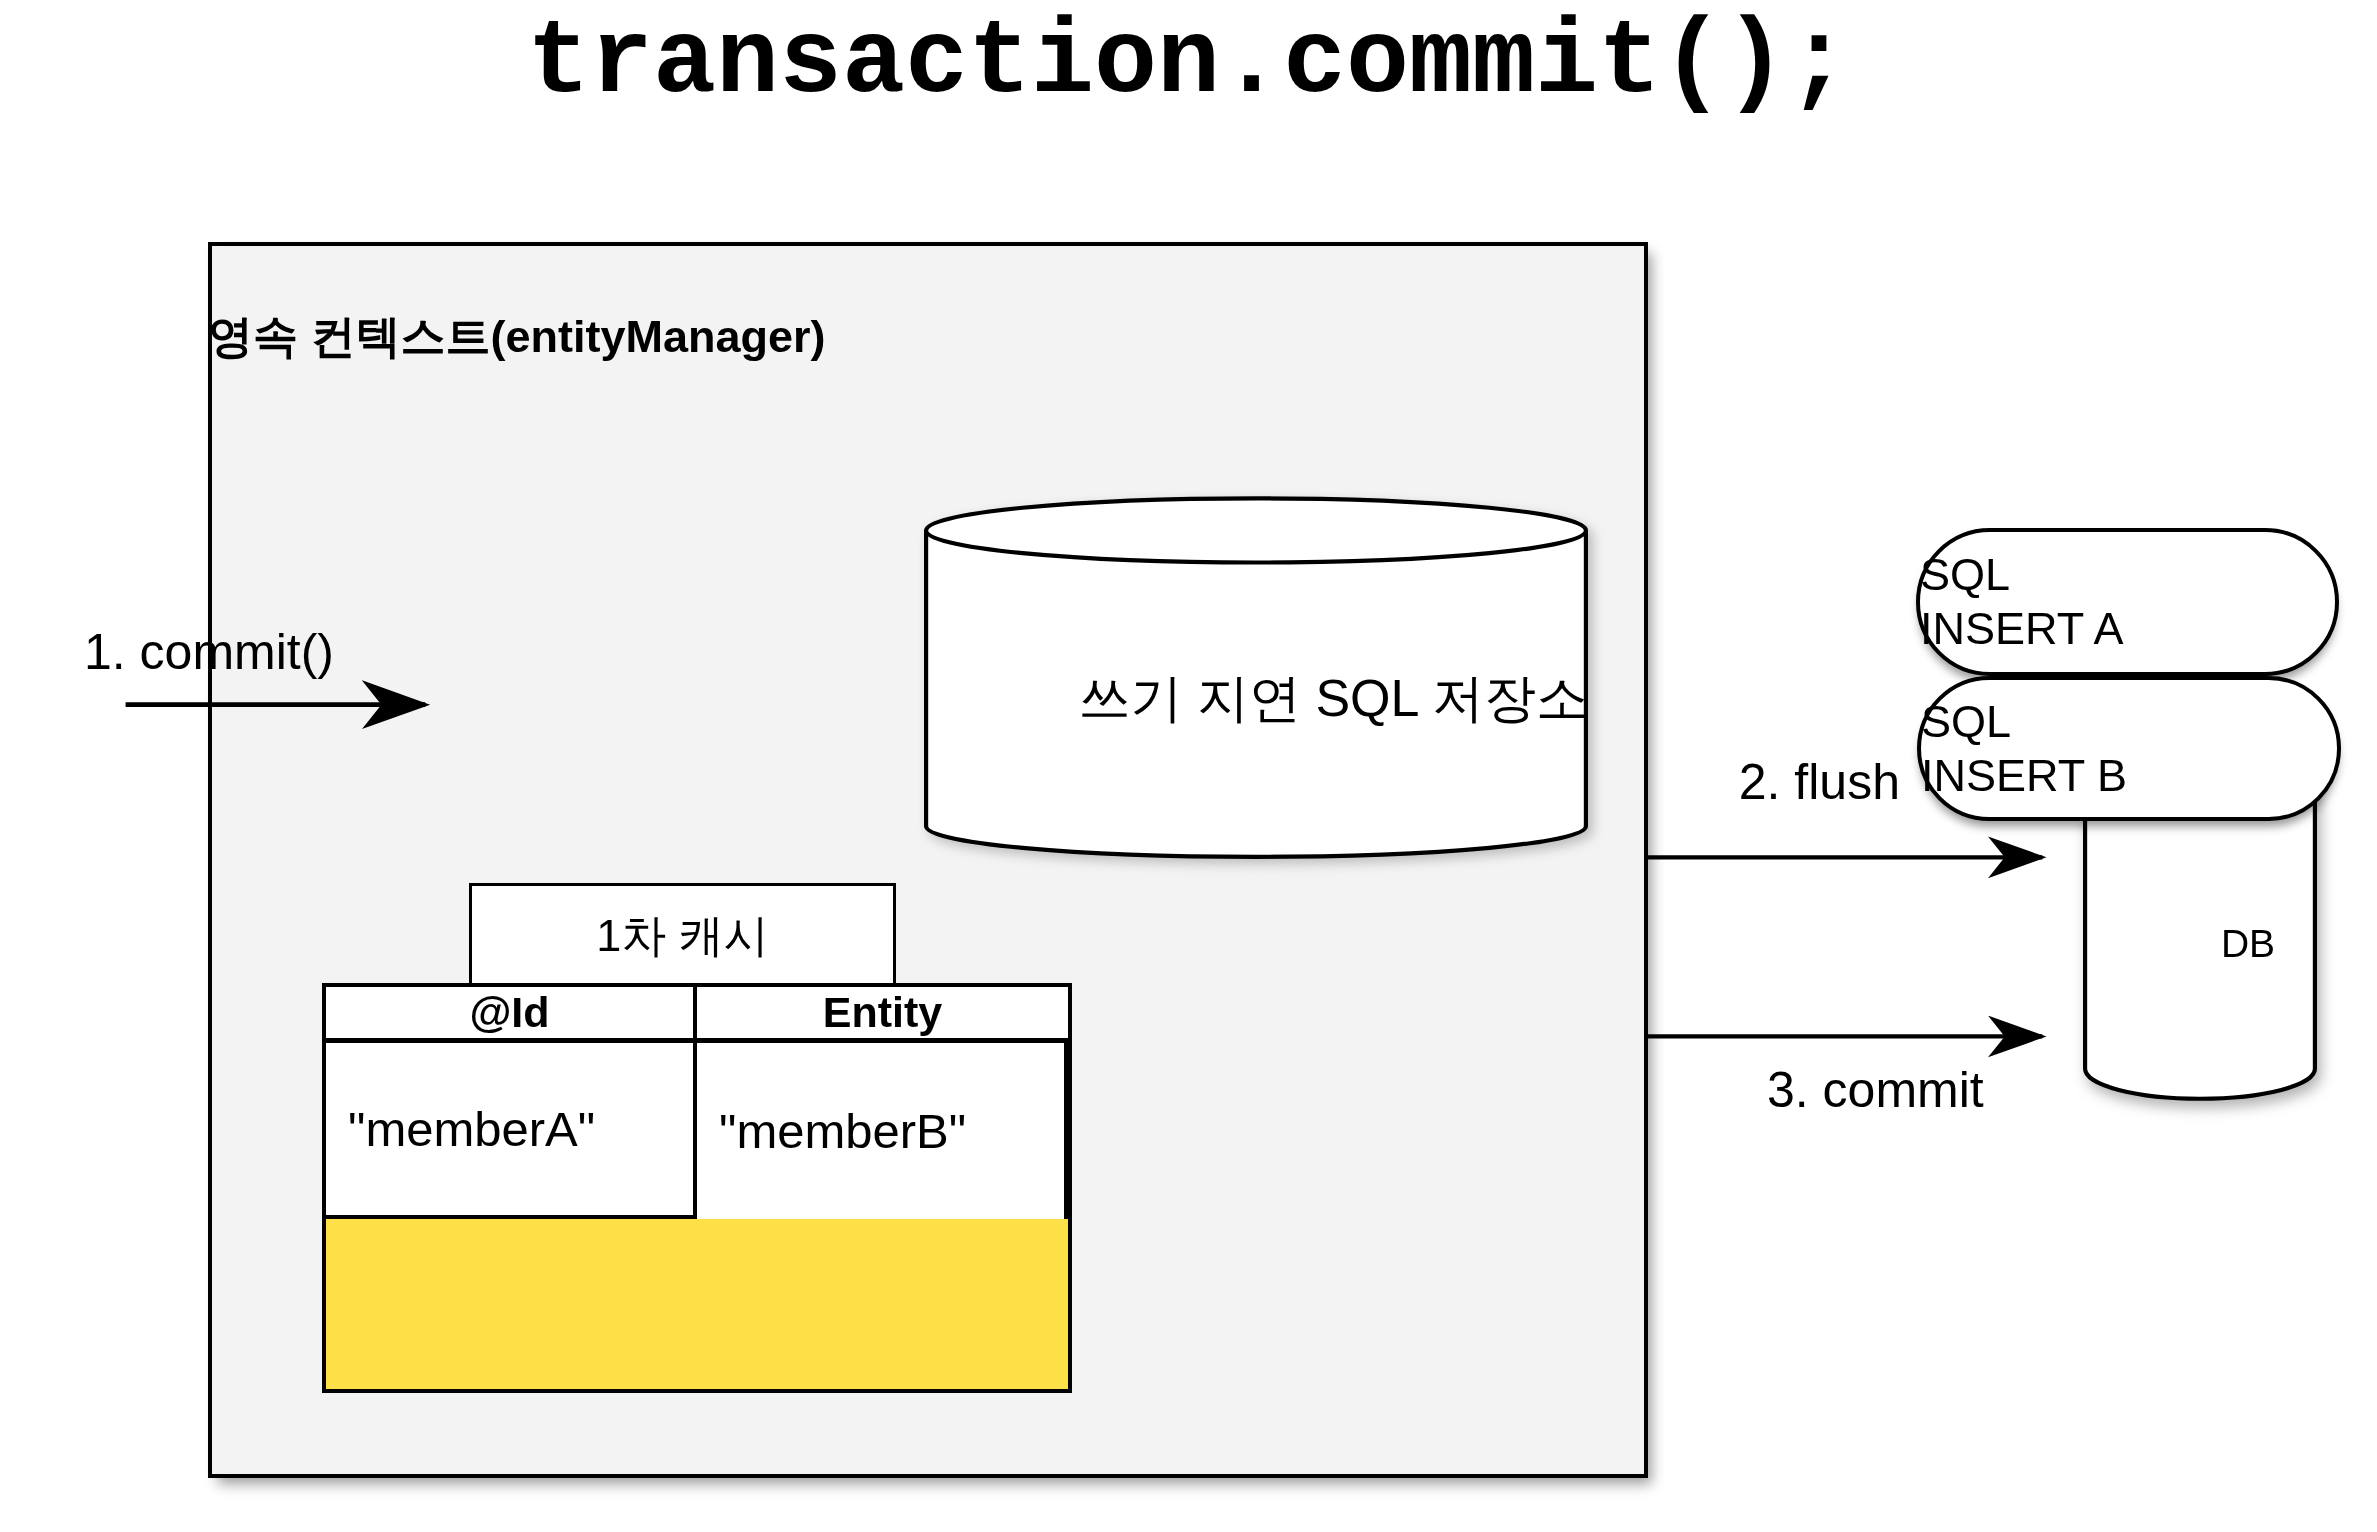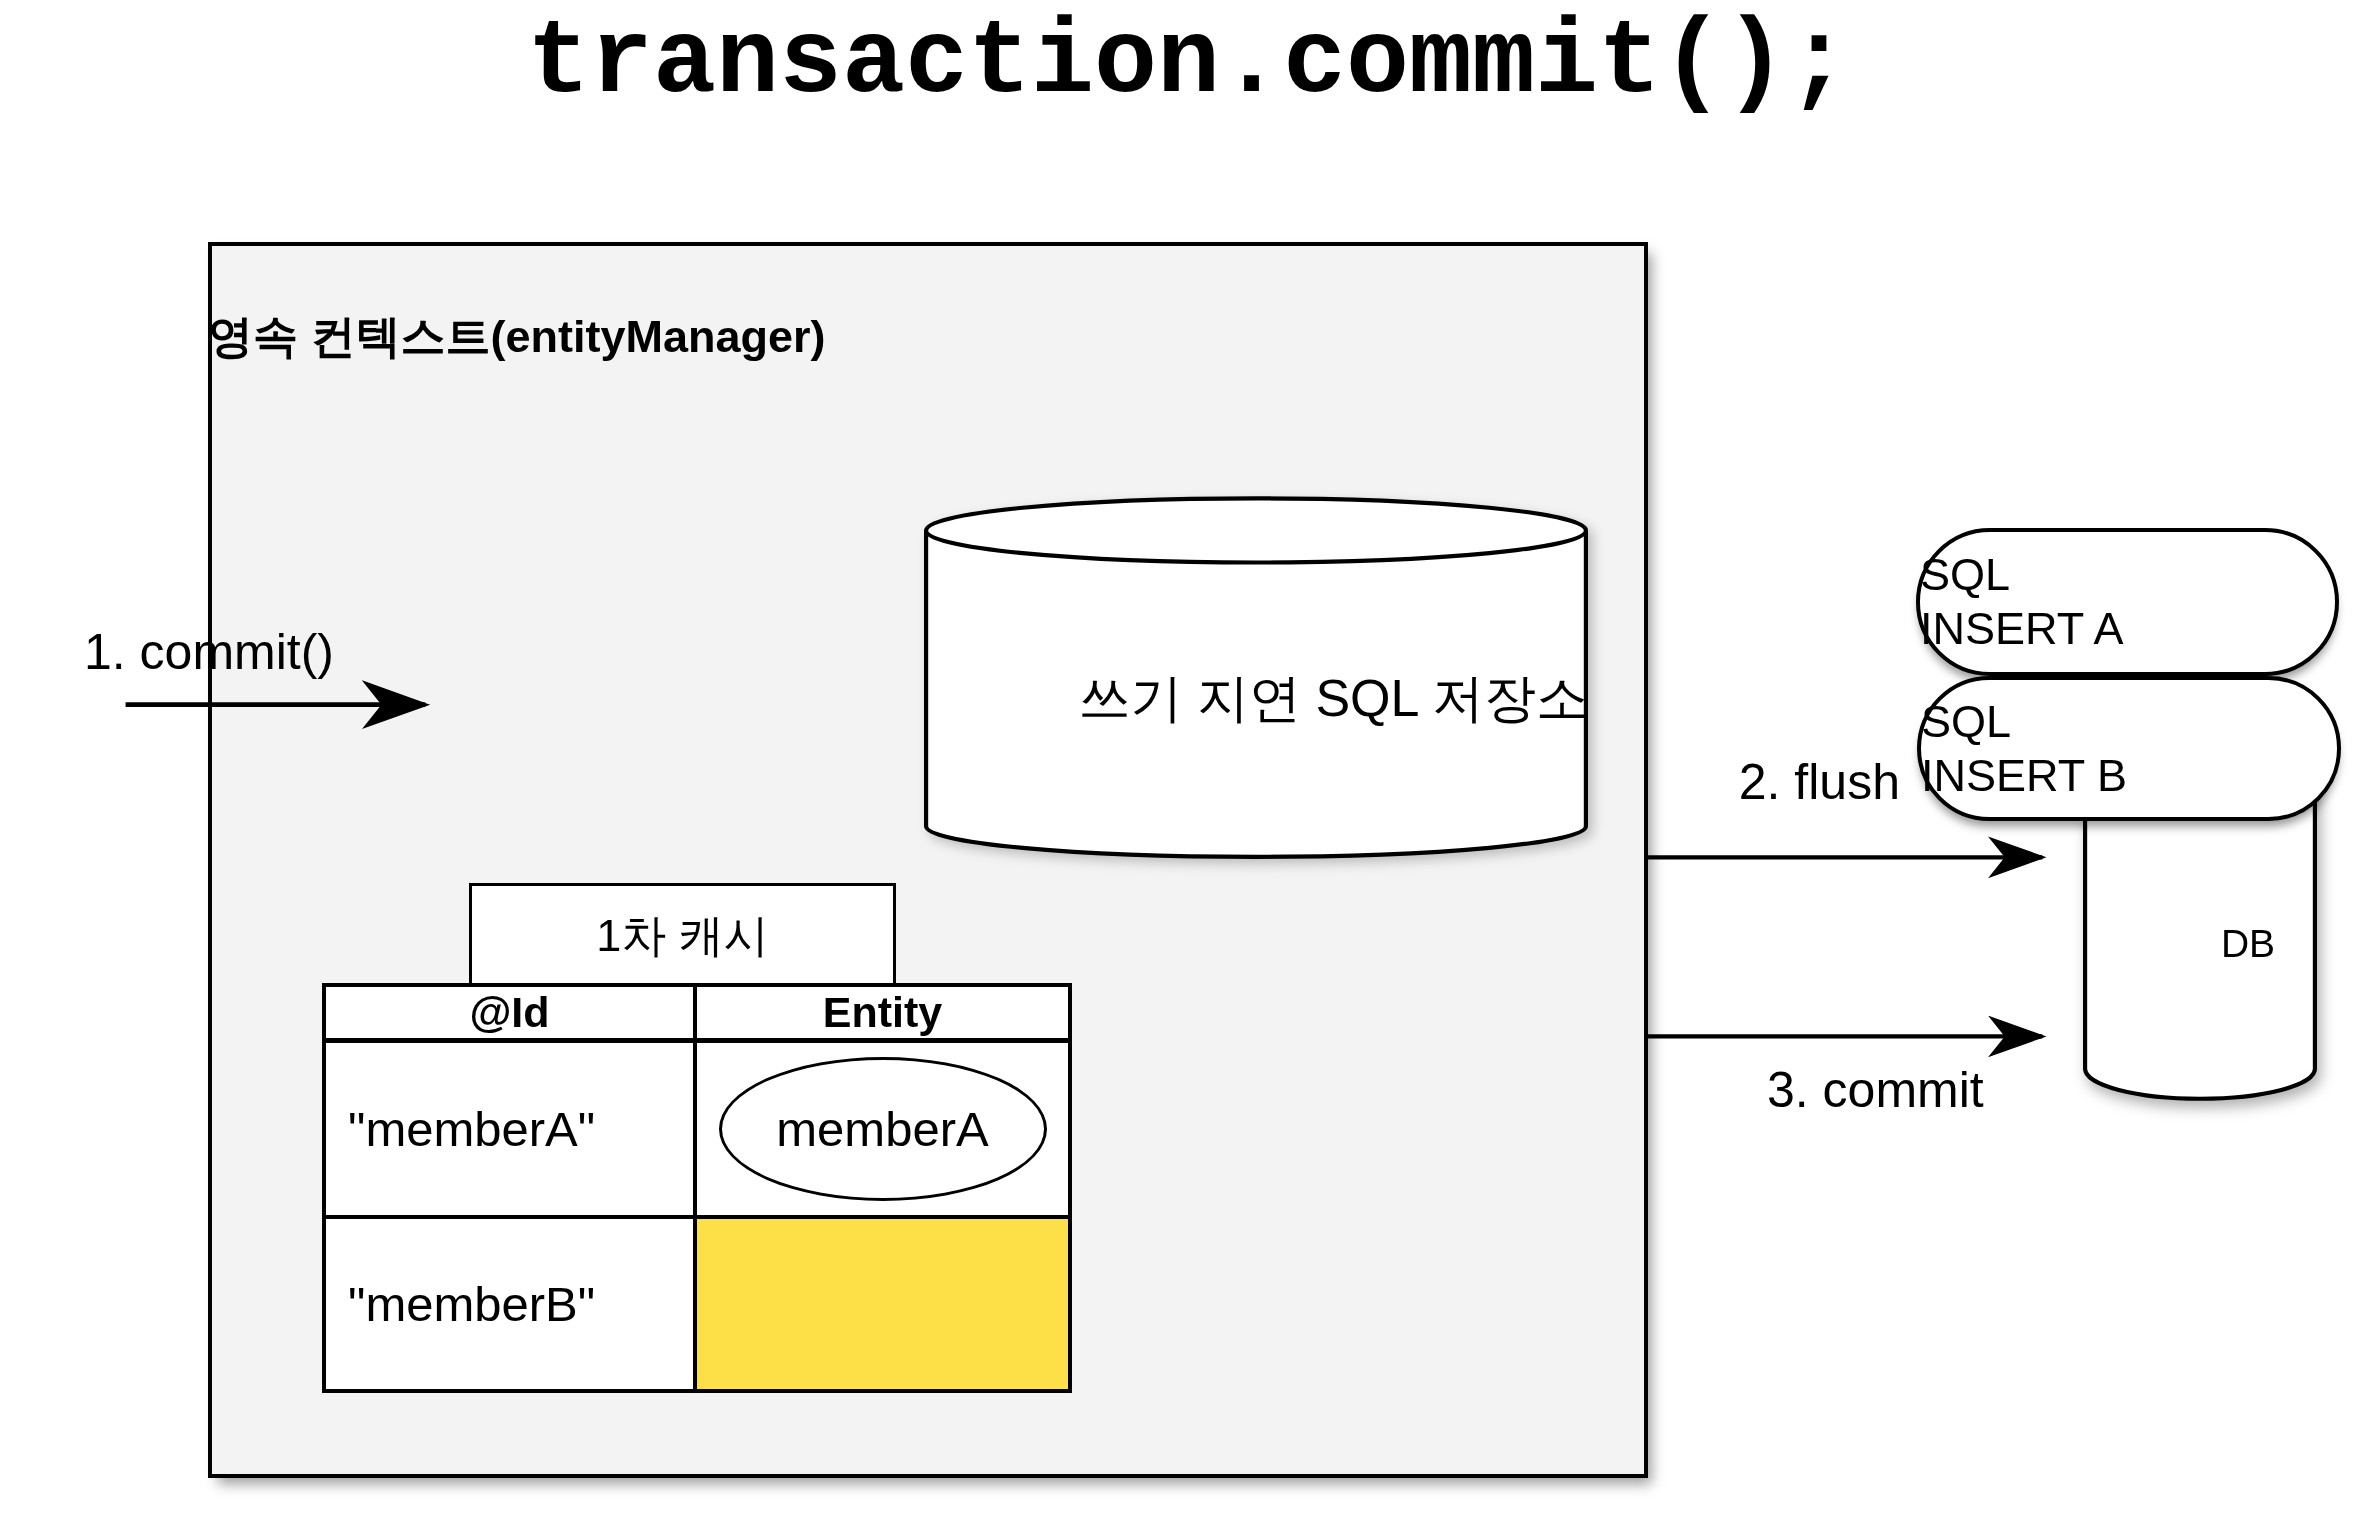--- a/index.html
+++ b/index.html
@@ -130,25 +130,20 @@
 
 <div class="abs cache-box">
   <span>1차 캐시</span>
 </div>
 
 <div class="abs cache-table">
   <div class="cell hdr c1">@Id</div>
   <div class="cell hdr">Entity</div>
 
   <div class="cell id c1 rb">"memberA"</div>
-  <div class="cell ent rb">
-    <div class="entity-ellipse">
-      <span>memberA</span>
-    </div>
-  </div>
 
   <div class="cell id c1">"memberB"</div>
 </div>
 
 <svg class="abs db-cyl" viewBox="0 0 336 452" xmlns="http://www.w3.org/2000/svg">
   <path d="M 3 4 L 3 403 A 165 43 0 0 0 333 403 L 333 4 Z" fill="#ffffff" stroke="#000000" stroke-width="6"></path>
 </svg>
 <div class="abs db-label">DB</div>
 
 <div class="abs stadium sql-a">

